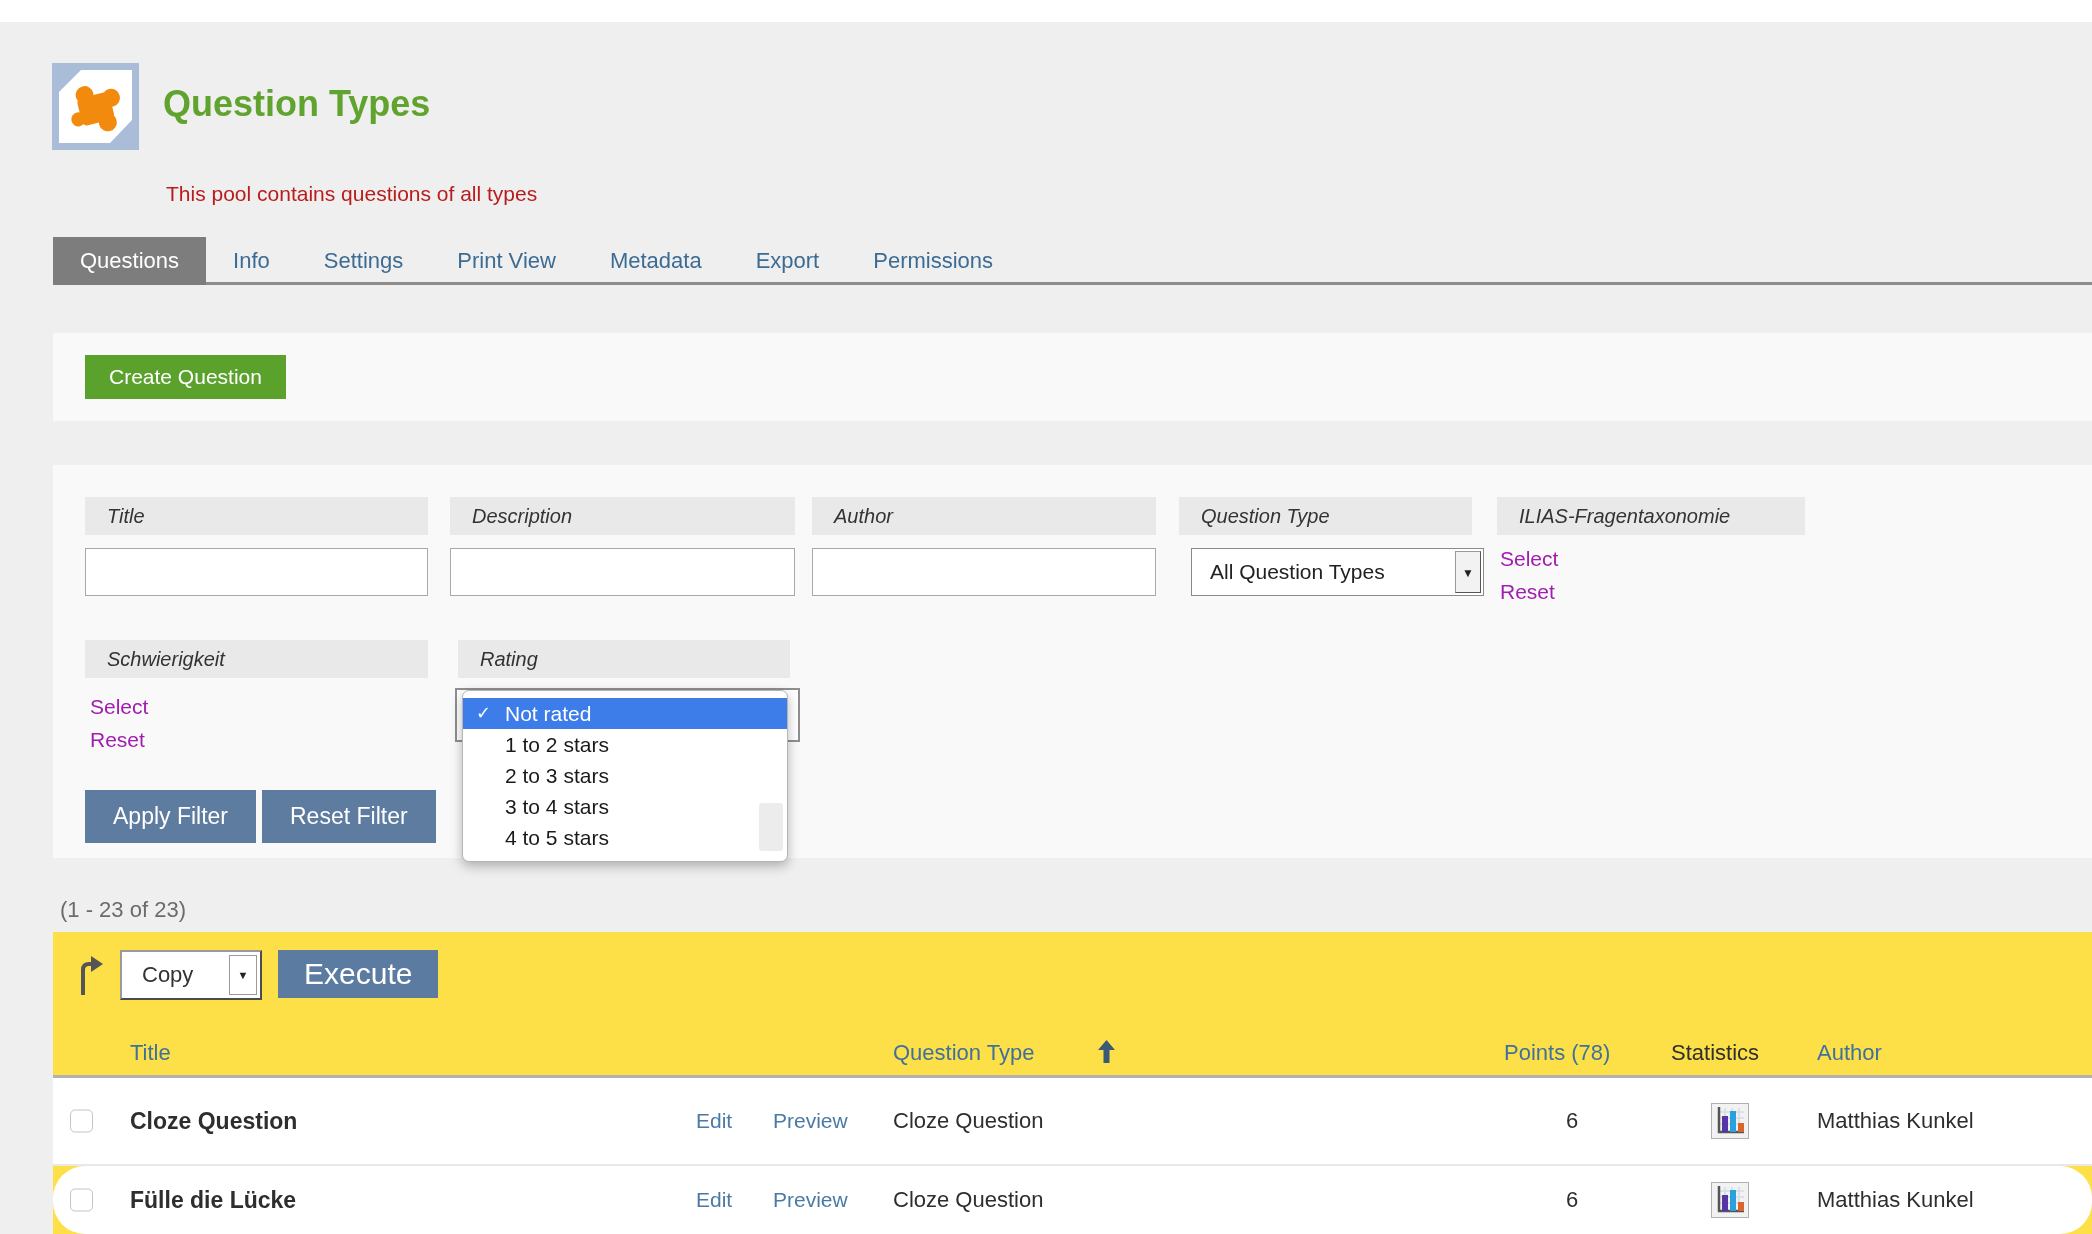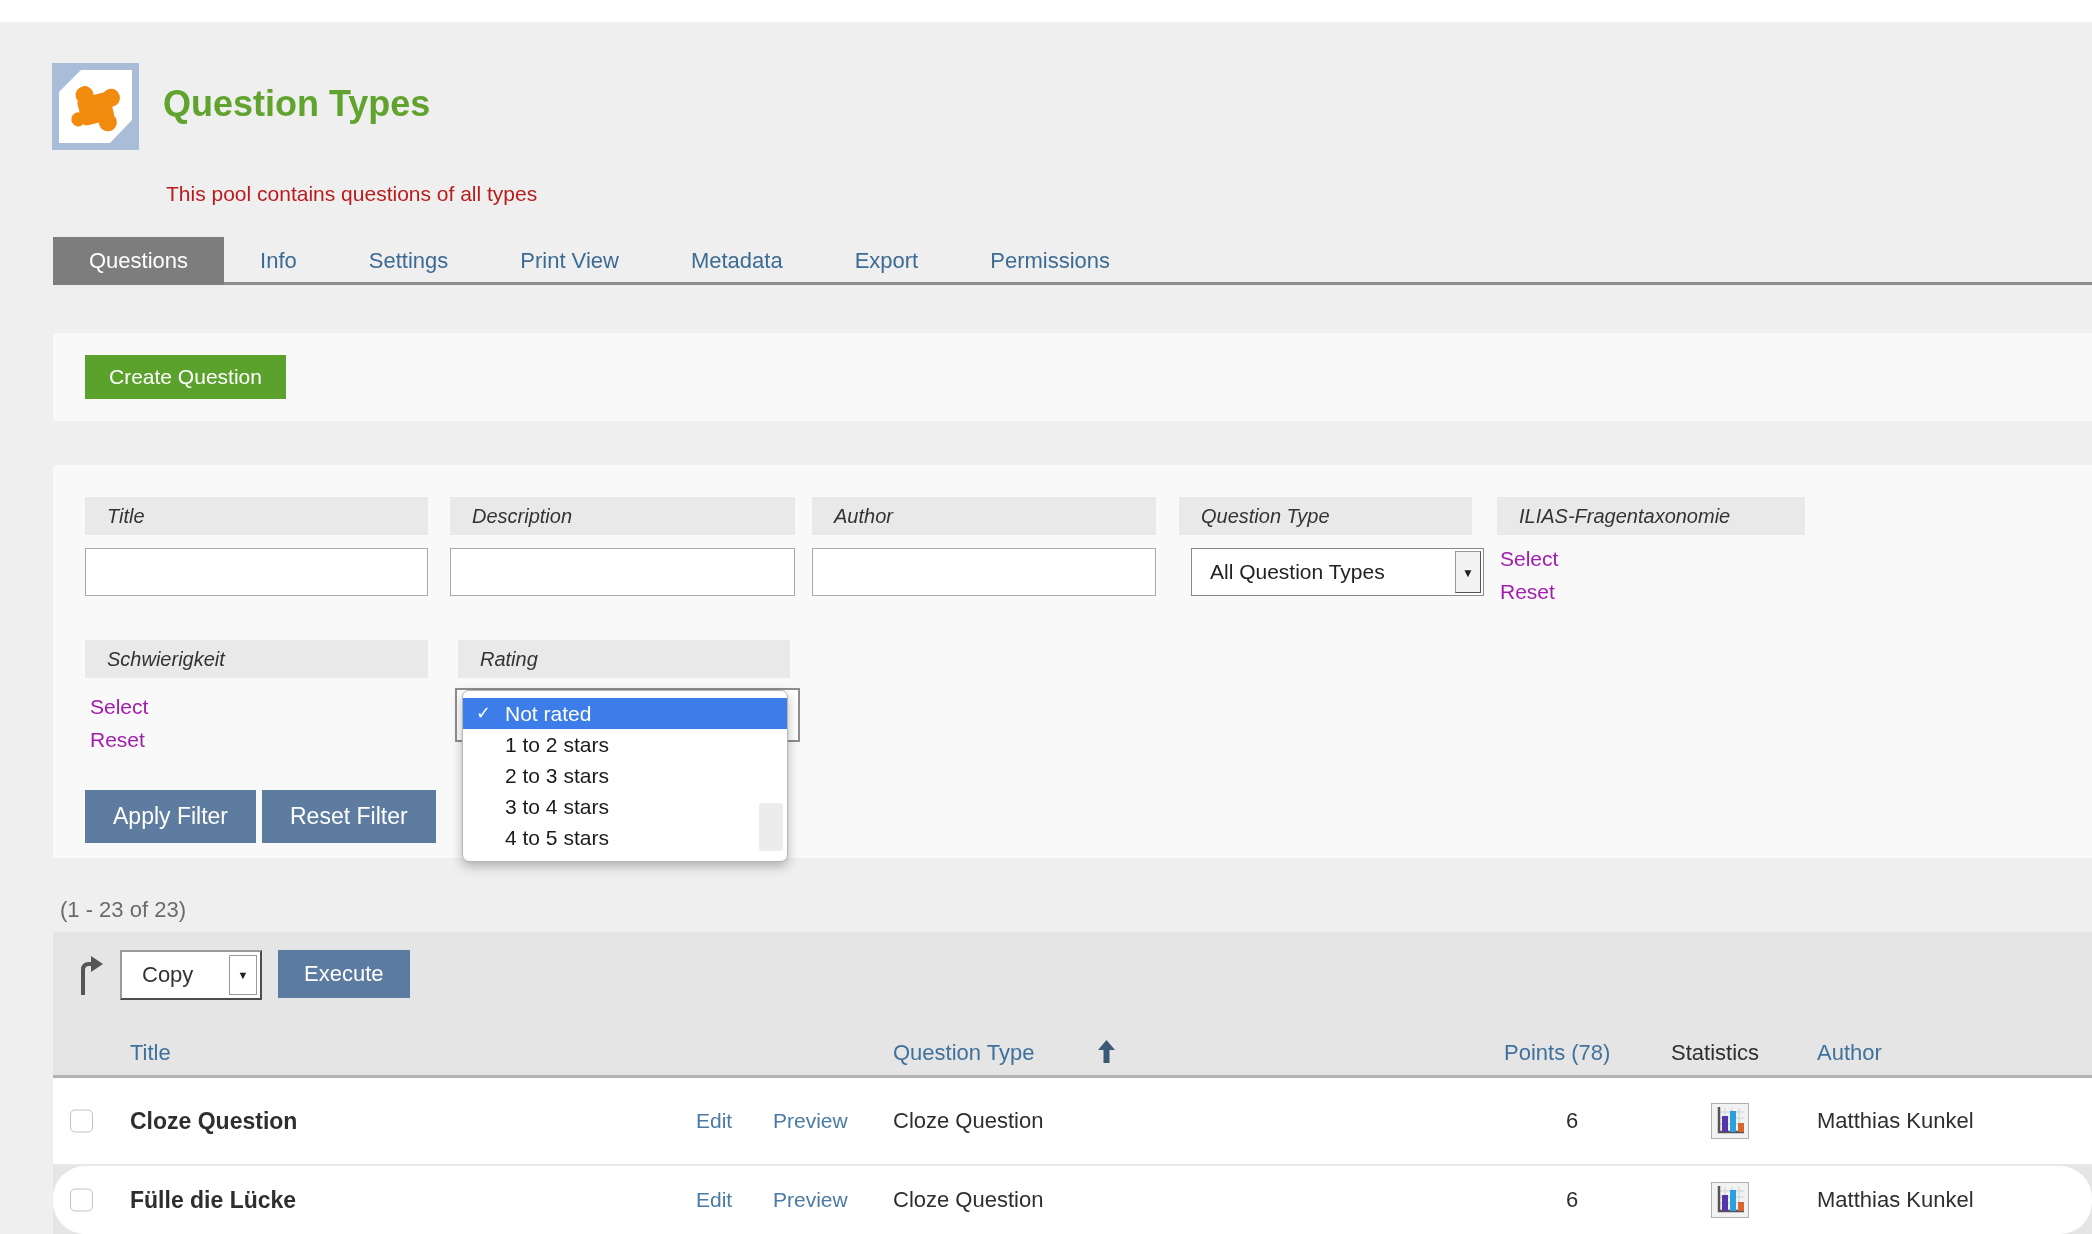--- a/index.html
+++ b/index.html
@@ -7,21 +7,21 @@
   #canvas { position:relative; width:2092px; height:1234px; background:#ffffff; overflow:hidden; }
   .page-bg { position:absolute; top:22px; left:0; width:2092px; height:1212px; background:#efefef; }
 
   
   .obj-icon { position:absolute; left:52px; top:63px; width:87px; height:87px; }
   .page-title { position:absolute; left:163px; top:83px; font-size:36px; color:#61a32f; }
   .page-subtitle { position:absolute; left:166px; top:152px; font-size:21px; color:#b91c1c;margin-top:30px; }
 
   
   .tabbar { position:absolute; left:53px; top:237px; width:2039px; height:48px; border-bottom:3px solid #8d8d8d; display:flex; }
-  .tab { height:48px; line-height:48px; padding:0 36px; font-size:22px; color:#3c6b93; cursor:pointer; }
+  .tab { height:48px; line-height:48px; padding:0 27px; font-size:22px; color:#3c6b93; cursor:pointer; }
   .tab.active { background:#7d7d7d; color:#ffffff; }
 
   
   .toolbar { position:absolute; left:53px; top:333px; width:2039px; height:88px; background:#f9f9f9; }
   .btn-green { position:absolute; left:32px; top:22px; height:44px; padding:0 24px; background:#5ba22d; color:#fff; font-size:21px; line-height:44px; border:none; cursor:pointer; font-family:inherit; }
 
   
   .filterpanel { position:absolute; left:53px; top:465px; width:2039px; height:393px; background:#f9f9f9; }
   .flabel { position:absolute; height:38px; background:#e9e9e9; color:#333; font-style:italic; font-size:20px; line-height:38px; padding-left:22px; }
   .finput { position:absolute; height:48px; background:#fff; border:1px solid #a9a9a9; }
@@ -37,26 +37,26 @@
   
   .rating-select-behind { position:absolute; left:402px; top:223px; width:345px; height:54px; background:#fff; border:2px solid #8f8f8f; }
   .dropdown { position:absolute; left:409px; top:225px; width:326px; height:172px; background:#fff; border:1px solid #b5b5b5; border-radius:7px; box-shadow:0 4px 12px rgba(0,0,0,0.28); padding-top:7px; overflow:hidden; }
   .dd-option { position:relative; height:31px; line-height:31px; font-size:21px; color:#1a1a1a; padding-left:42px; cursor:pointer; }
   .dd-option.selected { background:#3c7de9; color:#fff; }
   .dd-check { position:absolute; left:13px; top:0; font-size:18px; }
   .dd-scroll { position:absolute; right:4px; bottom:10px; width:24px; height:48px; background:#ececec; border-radius:3px; }
 
   
   .pagination { position:absolute; left:60px; top:897px; font-size:22px; color:#6b6b6b; }
-  .tablepanel { position:absolute; left:53px; top:932px; width:2039px; height:302px; background:#e5e5e5; }
+  .tablepanel { position:absolute; left:53px; top:932px; width:2039px; height:302px; background:#fde047; }
   .cmd-arrow { position:absolute; left:23px; top:22px; }
   .copy-select { position:absolute; left:67px; top:18px; width:142px; height:50px; background:#fff; border:2px solid; border-color:#9a9a9a #4c4c4c #4c4c4c #9a9a9a; cursor:pointer; }
   .copy-select .val { position:absolute; left:20px; top:0; line-height:46px; font-size:22px; color:#333; }
   .copy-arrow { position:absolute; right:3px; top:3px; bottom:3px; width:28px; background:#fff; border:1px solid #9a9a9a; text-align:center; font-size:11px; line-height:38px; color:#222; }
-  .btn-exec { position:absolute; left:225px; top:18px; height:48px; padding:4px 26px; background:#5b7ba0; color:#fff; font-size:22px; border:none; cursor:pointer; font-family:inherit; }
+  .btn-exec { position:absolute; left:225px; top:18px; height:48px; padding:4px 26px; background:#5b7ba0; color:#fff; font-size:30px; border:none; cursor:pointer; font-family:inherit; }
 
   .thead { position:absolute; left:0; top:98px; width:2039px; height:46px; }
   .thead .hcell { position:absolute; top:50%; transform:translateY(-50%); font-size:22px; }
   .hlink { color:#40719c; cursor:pointer; }
   .hplain { color:#2f2f2f; }
   .thead-rule { position:absolute; left:0; top:143px; width:2039px; height:3px; background:#b2b2b2; }
 
   .trow { position:absolute; left:0; width:2039px; background:#ffffff; }
   .trow .cell { position:absolute; top:50%; transform:translateY(-50%); font-size:22px; color:#2e2e2e; }
   .cell.btitle { font-weight:bold; font-size:23px; }

